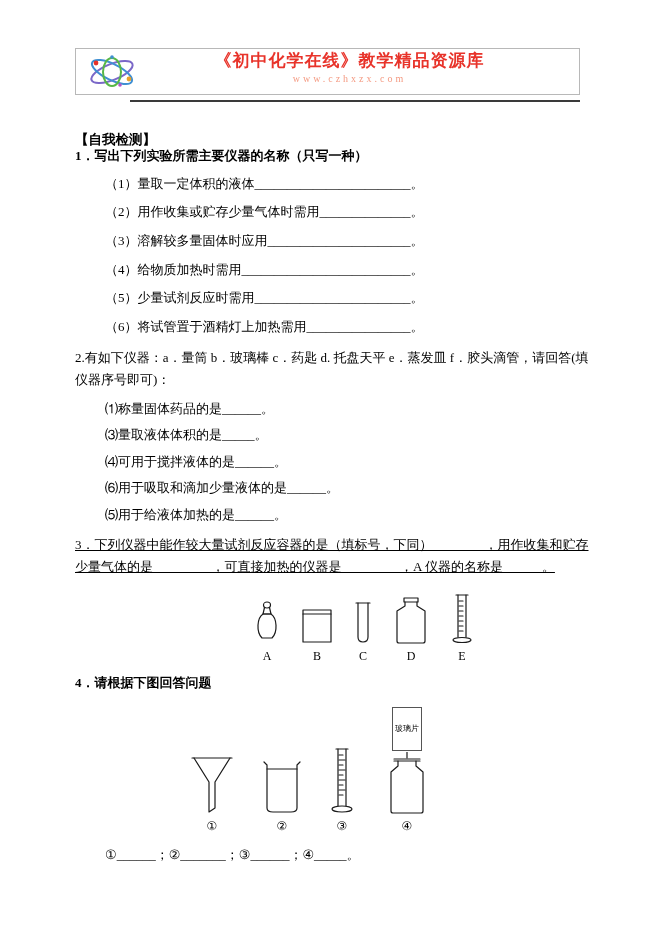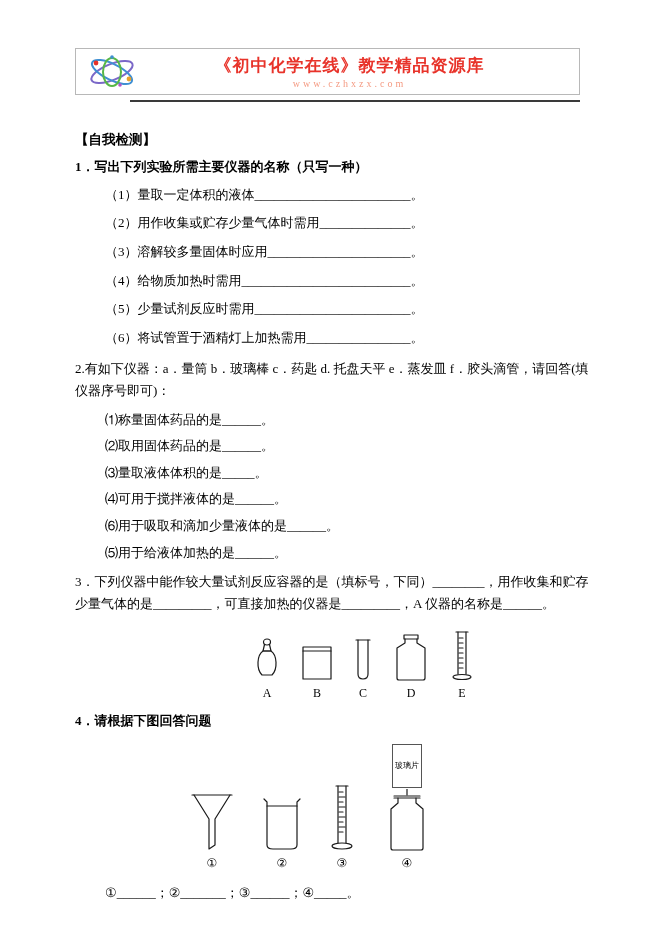--- a/index.html
+++ b/index.html
@@ -3,34 +3,34 @@
 <meta charset="utf-8">
 <style>
   * { margin:0; padding:0; box-sizing:border-box; }
   html,body { background:#ffffff; }
   .page {
     position:relative; width:661px; height:935px; background:#fff;
     font-family:"Liberation Serif","DejaVu Serif",serif; color:#000; overflow:hidden;
   }
   .header-box {
     position:absolute; left:75px; top:48px; width:505px; height:47px;
-    border:1px solid #b8b8b8; display:flex; align-items:center;
+    border:1px solid #b8b8b8; display:flex; align-items:flex-start;
   }
   .logo { position:absolute; left:10px; top:3px; }
   .header-text { flex:1; text-align:center; padding-left:44px; }
   .header-title { color:#e8332a; font-weight:bold; font-size:17px; letter-spacing:1px; }
   .header-url { color:#f49a82; font-size:10px; letter-spacing:3px; margin-top:1px; }
   .header-rule { position:absolute; left:130px; top:100px; width:450px; border-top:2px solid #3a3a3a; }
   .content { position:absolute; left:75px; top:132px; width:522px; font-size:13px; line-height:1.2; }
-  .section-title { font-weight:bold; font-size:13.5px; margin-bottom:11px; }
+  .section-title { font-weight:bold; font-size:13.5px; margin-bottom:0; }
   .q-title { margin-bottom:12px;font-weight:bold; }
   .q1-item { margin:0 0 13px 30px; }
   .q2-intro { line-height:1.7; margin-bottom:9px; }
   .q2-item { margin:0 0 11px 30px; }
-  .q3-text { line-height:1.7; margin-top:2px; }
+  .q3-text { line-height:1.7; margin-top:2px;text-decoration:underline; }
   .figure-row { display:flex; align-items:flex-end; justify-content:center; }
   .figure-row.one { margin-top:14px; gap:20px; transform:translateX(28px); }
   .figure-row.two { margin-top:16px; gap:26px; transform:translateX(-25px); }
   .fig-item { display:flex; flex-direction:column; align-items:center; }
   .fig-label { font-size:12px; margin-top:3px; font-family:"Liberation Serif",serif; }
   .q4-title { margin-top:12px; }
   .q4-sub { margin-top:20px; }
   .q4-answer { margin:14px 0 0 30px;font-family:Liberation Serif, serif; }
   .glass-label { font-size:8px; line-height:10px; border:1px solid #555; padding:16px 2px; margin-bottom:1px; }
   svg.draw { stroke:#1a1a1a; fill:none; stroke-width:1.2; stroke-linecap:round; stroke-linejoin:round; }
@@ -68,21 +68,20 @@
     <div class="q-title">1．写出下列实验所需主要仪器的名称（只写一种）</div>
     <div class="q1-item">（1）量取一定体积的液体________________________。</div>
     <div class="q1-item">（2）用作收集或贮存少量气体时需用______________。</div>
     <div class="q1-item">（3）溶解较多量固体时应用______________________。</div>
     <div class="q1-item">（4）给物质加热时需用__________________________。</div>
     <div class="q1-item">（5）少量试剂反应时需用________________________。</div>
     <div class="q1-item">（6）将试管置于酒精灯上加热需用________________。</div>
 
     <div class="q2-intro">2.有如下仪器：a．量筒 b．玻璃棒 c．药匙 d. 托盘天平 e．蒸发皿 f．胶头滴管，请回答(填仪器序号即可)：</div>
     <div class="q2-item">⑴称量固体药品的是______。</div>
-    <div class="q2-item">⑵取用固体药品的是______。</div>
     <div class="q2-item">⑶量取液体体积的是_____。</div>
     <div class="q2-item">⑷可用于搅拌液体的是______。</div>
     <div class="q2-item">⑹用于吸取和滴加少量液体的是______。</div>
     <div class="q2-item">⑸用于给液体加热的是______。</div>
 
     <div class="q3-text">3．下列仪器中能作较大量试剂反应容器的是（填标号，下同）________，用作收集和贮存少量气体的是_________，可直接加热的仪器是_________，A 仪器的名称是______。</div>
 
     <div class="figure-row one">
       <div class="fig-item">
         <svg class="draw" width="26" height="46" viewBox="0 0 26 46">

